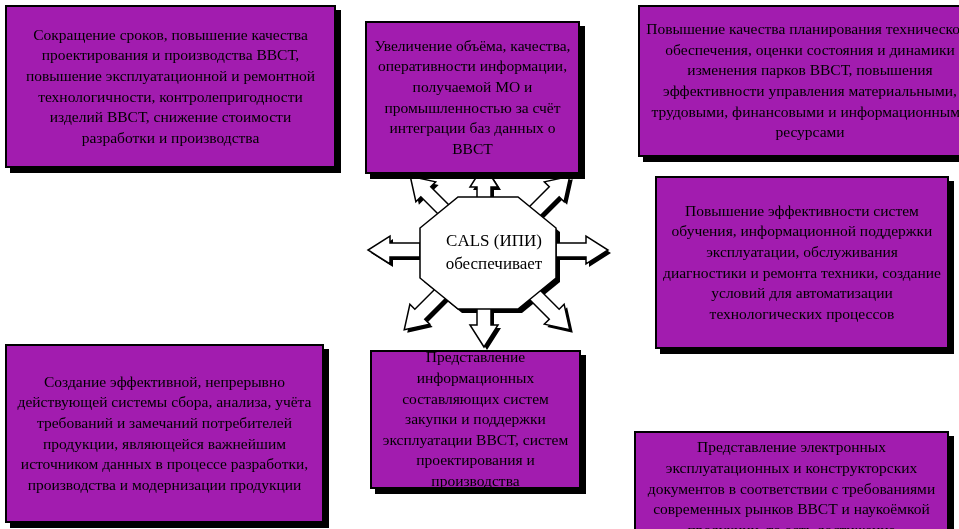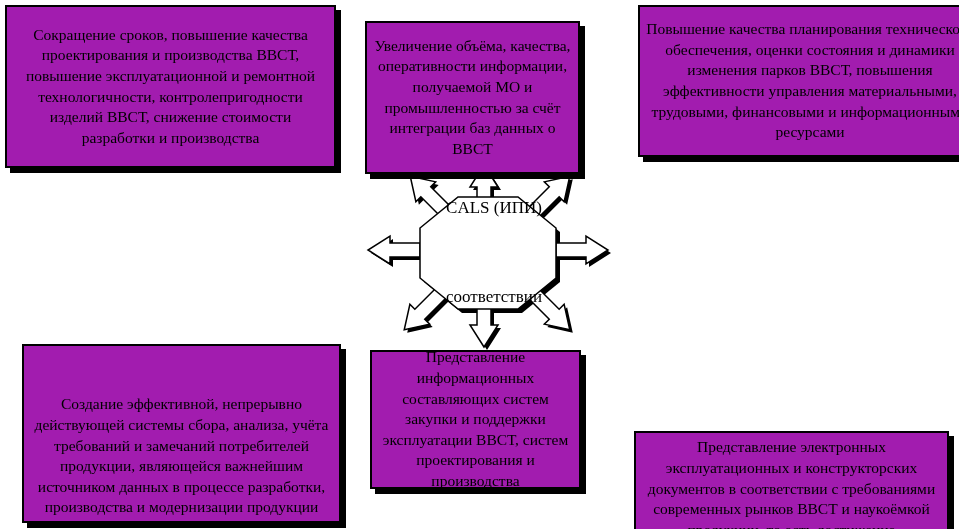--- a/index.html
+++ b/index.html
@@ -29,40 +29,40 @@
     line-height: 1.33;
     padding: 3px 6px;
     box-sizing: border-box;
     color: #000000;
   }
   #box-tl { left: 5px;   top: 5px;   width: 331px; height: 163px; }
   #box-tc { left: 365px; top: 5px;   width: 215px; height: 153px; margin-top: 16px; }
   #box-tr { left: 638px; top: 5px;   width: 344px; height: 152px; }
   #box-ml { left: 5px;   top: 190px; width: 331px; height: 135px; }
   #box-mr { left: 655px; top: 176px; width: 294px; height: 173px; }
-  #box-bl { left: 22px;   top: 344px; width: 319px; height: 179px; align-items: flex-end; }
+  #box-bl { left: 5px;   top: 344px; width: 319px; height: 179px; }
   #box-bc { left: 370px; top: 350px; width: 211px; height: 139px; }
   #box-br { left: 634px; top: 388px; width: 315px; height: 157px; margin-top: 43px; }
   .svg-layer {
     position: absolute;
     left: 0;
     top: 0;
     width: 959px;
     height: 529px;
   }
   .center-label {
     position: absolute;
     left: 420px;
     top: 197px;
     width: 148px;
     height: 112px;
     display: flex;
     flex-direction: column;
     align-items: center;
-    justify-content: space-between;
+    justify-content: center;
     text-align: center;
     font-size: 17px;
     line-height: 1.35;
     font-weight: normal;
     color: #000000;
   }
 </style>
 </head>
 <body>
 
@@ -106,31 +106,34 @@
     <g>
       <use href="#arrow-shape" transform="translate(450,216) rotate(-135)" fill="#000000"></use>
       <use href="#arrow-shape" transform="translate(447,213) rotate(-135)" fill="#ffffff" stroke="#000000" stroke-width="1.5"></use>
     </g>
 
     <polygon points="458,197 518,197 556,228 556,278 518,309 458,309 420,278 420,228" fill="#ffffff" stroke="#000000" stroke-width="1.5"></polygon>
   </svg>
 
   <div class="center-label">
     <span>CALS (ИПИ)</span>
-    <span>соответствии</span>
+    <span>обеспечивает</span>
   </div>
 
   <div class="box" id="box-tl">
     <span>Сокращение сроков, повышение качества проектирования и производства ВВСТ, повышение эксплуатационной и ремонтной технологичности, контролепригодности изделий ВВСТ, снижение стоимости разработки и производства</span>
   </div>
   <div class="box" id="box-tc">
     <span>Увеличение объёма, качества, оперативности информации, получаемой МО и промышленностью за счёт интеграции баз данных о ВВСТ</span>
   </div>
   <div class="box" id="box-tr">
     <span>Повышение качества планирования технического обеспечения, оценки состояния и динамики изменения парков ВВСТ, повышения эффективности управления материальными, трудовыми, финансовыми и информационными ресурсами</span>
+  </div>
+  <div class="box" id="box-mr">
+    <span>Повышение эффективности систем обучения, информационной поддержки эксплуатации, обслуживания диагностики и ремонта техники, создание условий для автоматизации технологических процессов</span>
   </div>
   <div class="box" id="box-bl">
     <span>Создание эффективной, непрерывно действующей системы сбора, анализа, учёта требований и замечаний потребителей продукции, являющейся важнейшим источником данных в процессе разработки, производства и модернизации продукции</span>
   </div>
   <div class="box" id="box-bc">
     <span>Представление информационных составляющих систем закупки и поддержки эксплуатации ВВСТ, систем проектирования и производства</span>
   </div>
   <div class="box" id="box-br">
     <span>Представление электронных эксплуатационных и конструкторских документов в соответствии с требованиями современных рынков ВВСТ и наукоёмкой продукции, то есть достижение конкурентоспособности национальных производств</span>
   </div>

